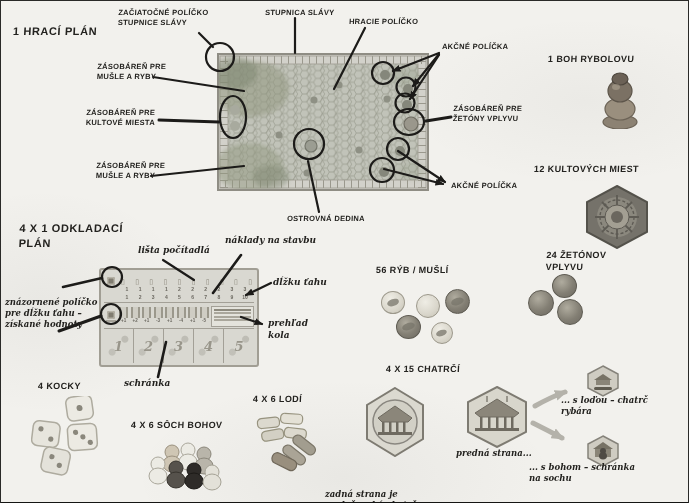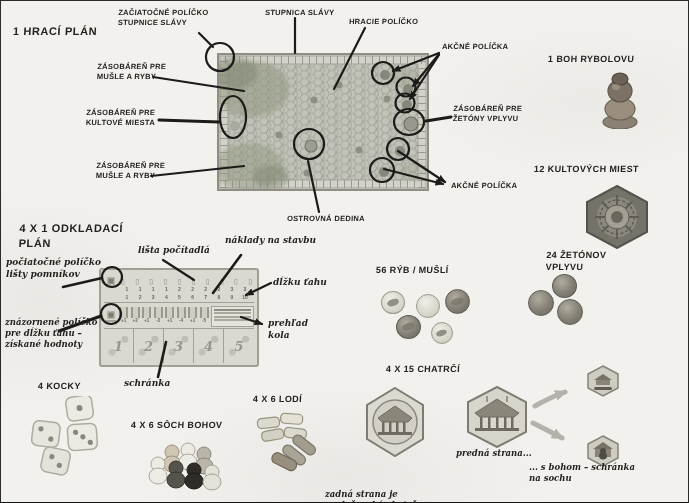--- a/index.html
+++ b/index.html
@@ -432,31 +432,31 @@
   <div class="abs lbl lbl-md t" style="left:547px;top:52px;">1 BOH RYBOLOVU</div>
   <div class="abs lbl lbl-md t" style="left:533px;top:162px;">12 KULTOVÝCH MIEST</div>
   <div class="abs lbl lbl-md t" style="left:545px;top:248px;">24 ŽETÓNOV
 VPLYVU</div>
   <div class="abs lbl lbl-md t" style="left:375px;top:263px;">56 RÝB / MUŠLÍ</div>
   <div class="abs lbl lbl-md t" style="left:385px;top:362px;">4 X 15 CHATRČÍ</div>
   <div class="abs lbl lbl-md t" style="left:37px;top:379px;">4 KOCKY</div>
   <div class="abs lbl lbl-md t" style="left:130px;top:418px;">4 X 6 SÔCH BOHOV</div>
   <div class="abs lbl lbl-md t" style="left:252px;top:392px;">4 X 6 LODÍ</div>
 
-  <div class="abs cur t" style="left:5px;top:256px;">počiatočné políčko
-lišty pomníkov</div>
   <div class="abs cur t" style="left:137px;top:244px;">lišta počítadlá</div>
   <div class="abs cur t" style="left:208px;top:234px;margin-left:16px;">náklady na stavbu</div>
   <div class="abs cur t" style="left:272px;top:276px;">dĺžku ťahu</div>
   <div class="abs cur t" style="left:267px;top:317px;">prehľad
 kola</div>
-  <div class="abs cur cur-sm t" style="left:4px;top:316px;font-style:italic;">znázornené políčko
+  <div class="abs cur cur-sm t" style="left:4px;top:296px;font-style:italic;">znázornené políčko
 pre dĺžku ťahu –
 získané hodnoty</div>
   <div class="abs cur t" style="left:123px;top:377px;">schránka</div>
 
   <div class="abs cur cur-sm t" style="left:324px;top:460px;margin-top:28px;">zadná strana je
 spoločenská chatrč</div>
   <div class="abs cur cur-sm t" style="left:455px;top:447px;">predná strana...</div>
+  <div class="abs cur cur-sm t" style="left:560px;top:394px;">... s loďou – chatrč
+rybára</div>
   <div class="abs cur cur-sm t" style="left:528px;top:461px;">... s bohom – schránka
 na sochu</div>
 
 </div>
 
 </body></html>

